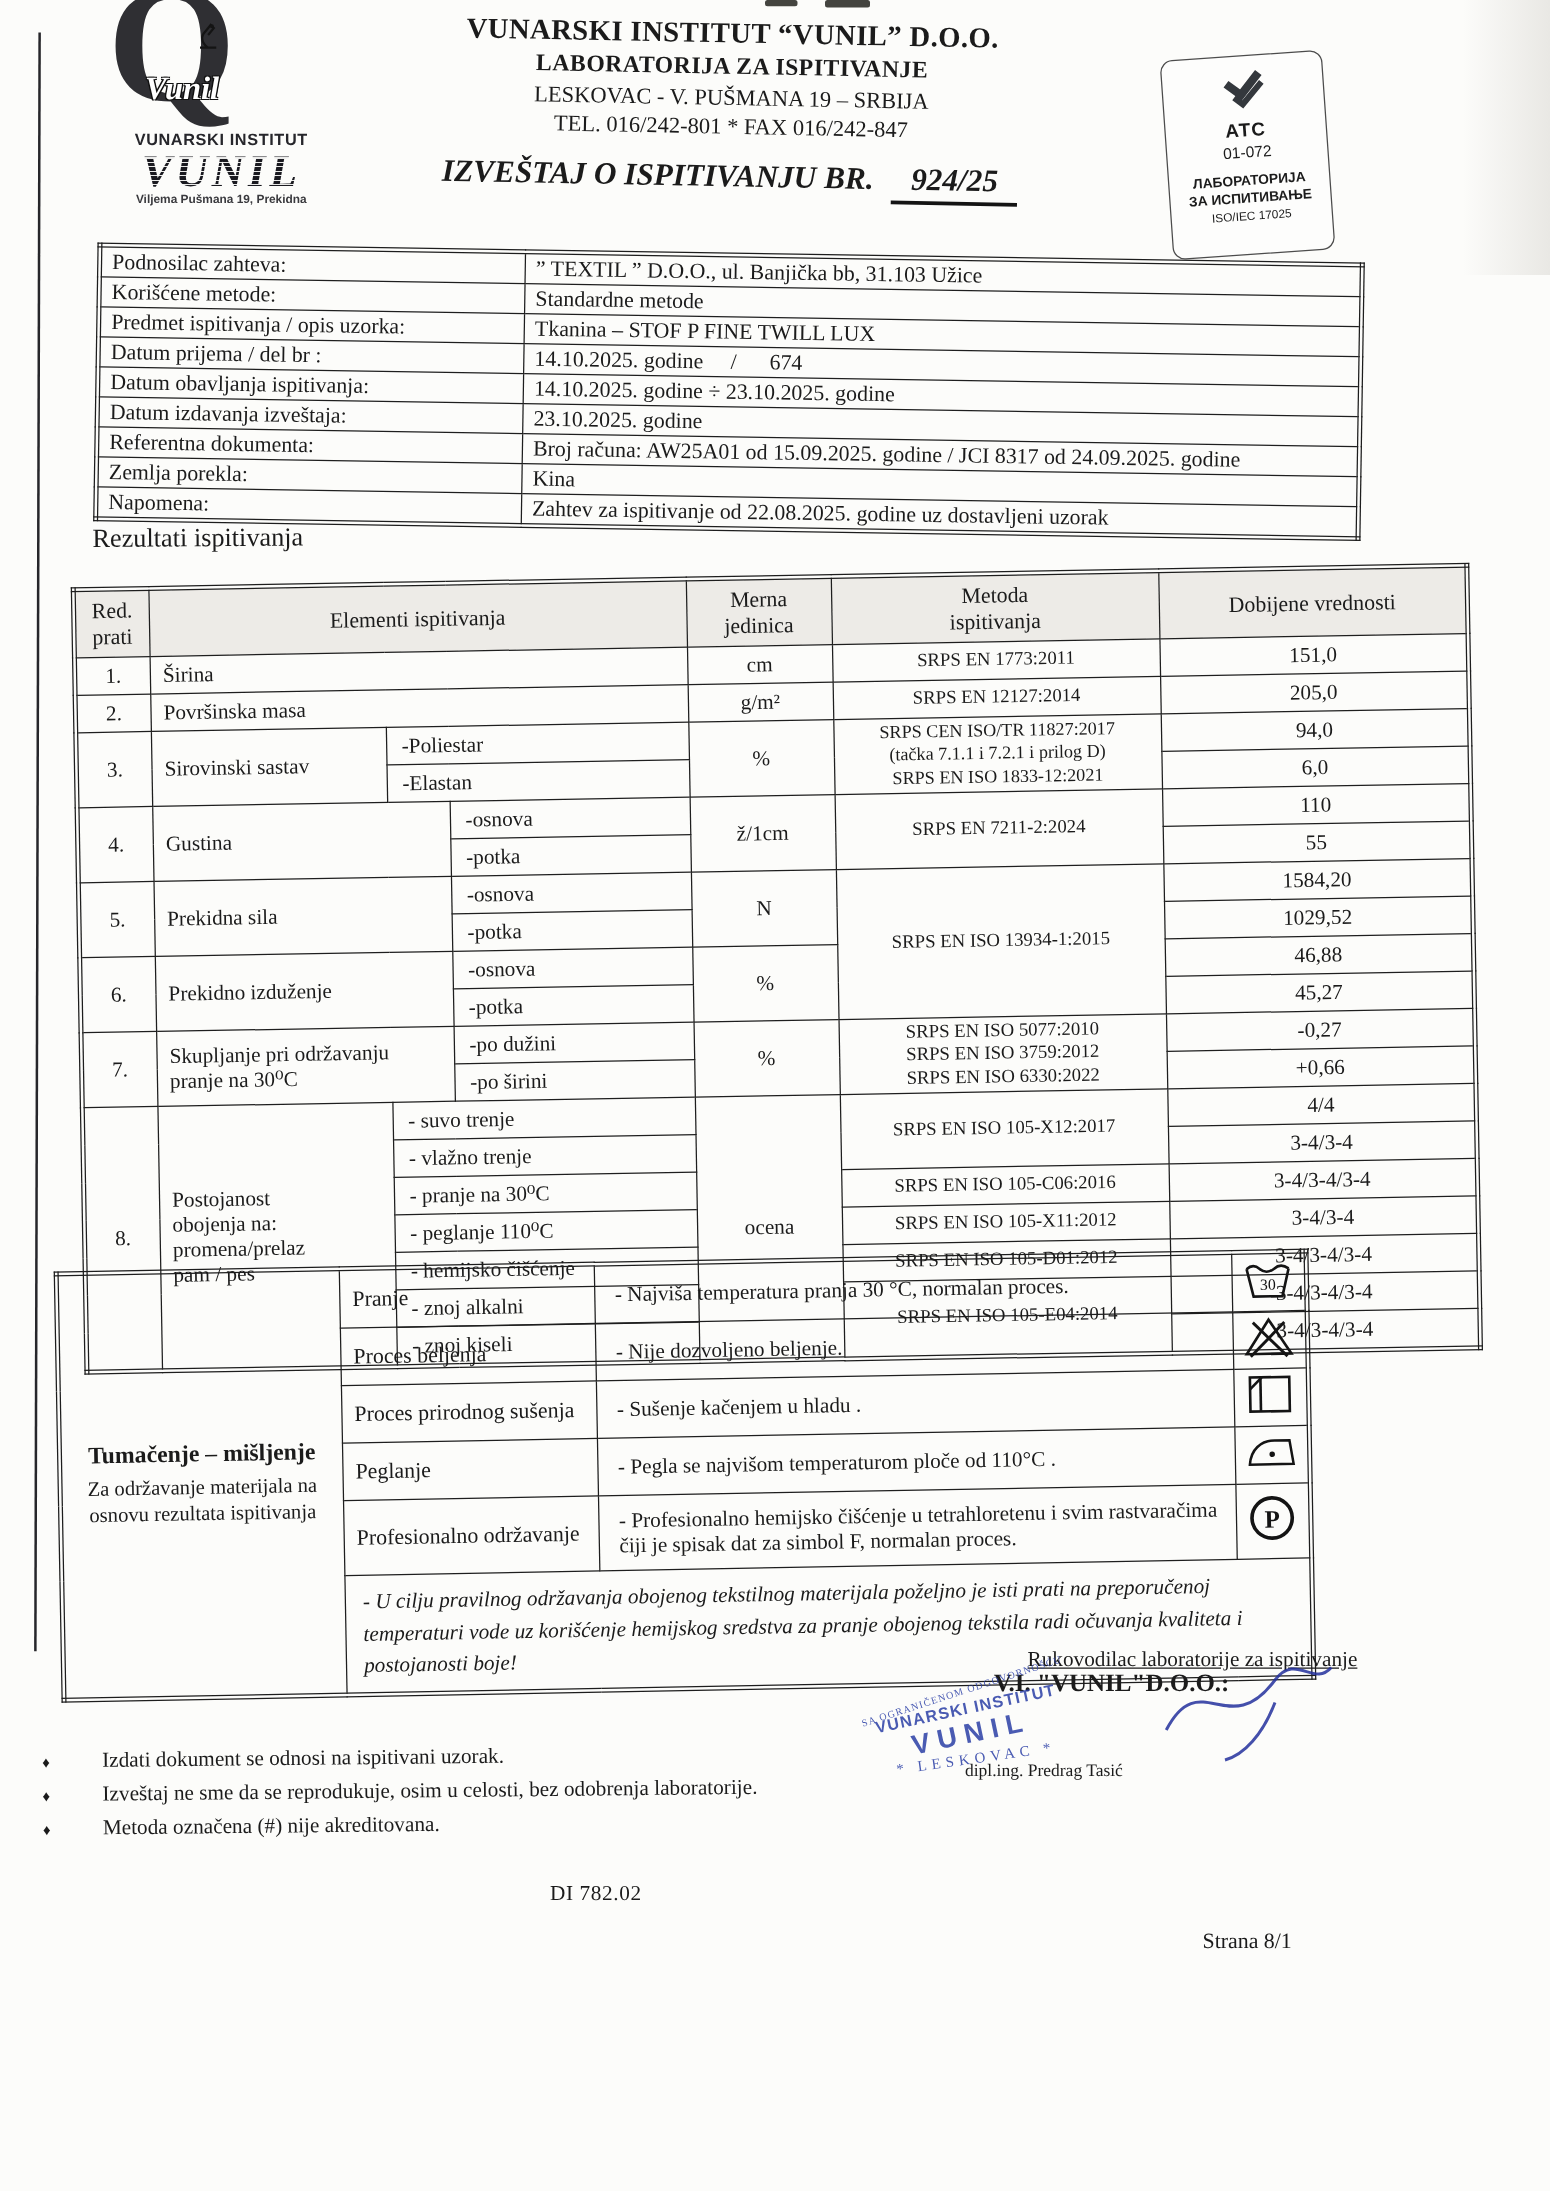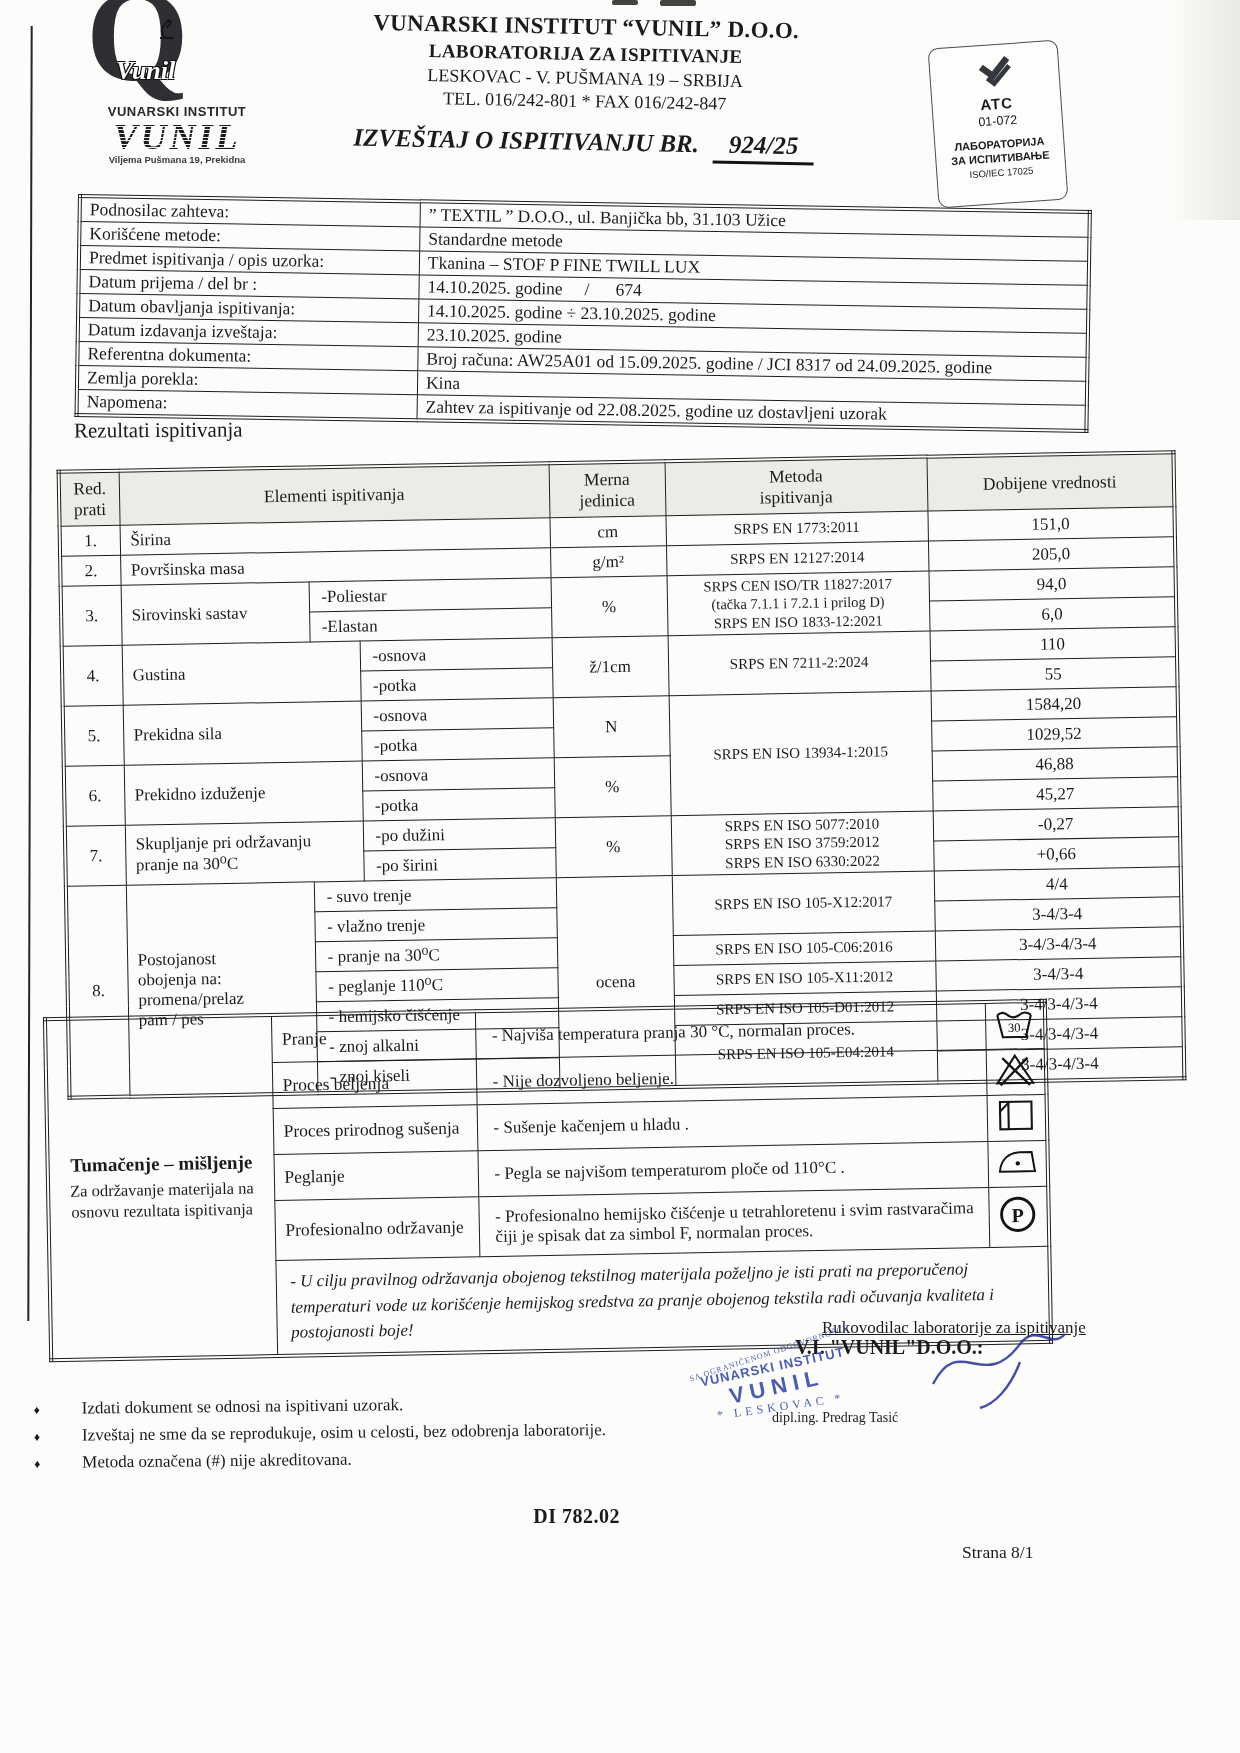--- a/index.html
+++ b/index.html
@@ -79,21 +79,21 @@
     color:#2b3fa6;opacity:.85;}
   .stamp .arc{font-size:8px;letter-spacing:1px;transform:rotate(-6deg);}
   .stamp .l1{font-family:"Liberation Sans","DejaVu Sans",sans-serif;font-weight:bold;font-size:13px;letter-spacing:1px;margin-top:2px;}
   .stamp .l2{font-family:"Liberation Sans","DejaVu Sans",sans-serif;font-weight:900;font-size:22px;letter-spacing:6px;}
   .stamp .l3{font-size:12px;letter-spacing:4px;transform:rotate(4deg);}
   .sig-svg{position:absolute;left:925px;top:1322px;}
   .bullets{position:absolute;left:34px;top:1396px;transform:rotate(-.6deg);}
   .bullet-row{display:flex;align-items:baseline;margin-bottom:7px;}
   .bullet-row .b{width:16px;font-size:12px;}
   .bullet-row .bt{font-size:17px;margin-left:32px;}
-  .doc-code{position:absolute;left:440px;top:1505px;width:180px;text-align:right;font-size:20px;font-weight:bold;letter-spacing:.5px;}
+  .doc-code{position:absolute;left:440px;top:1505px;width:180px;text-align:left;font-size:17px;font-weight:normal;letter-spacing:.5px;}
   .page-num{position:absolute;left:962px;top:1542px;font-size:17.5px;}
 </style>
 </head>
 <body>
 
 <div class="page">
 
   <div class="edge-line"></div>
   <div class="smudge" style="left:612px;top:0;width:26px;height:5px;"></div>
   <div class="smudge" style="left:660px;top:0;width:36px;height:6px;"></div>

